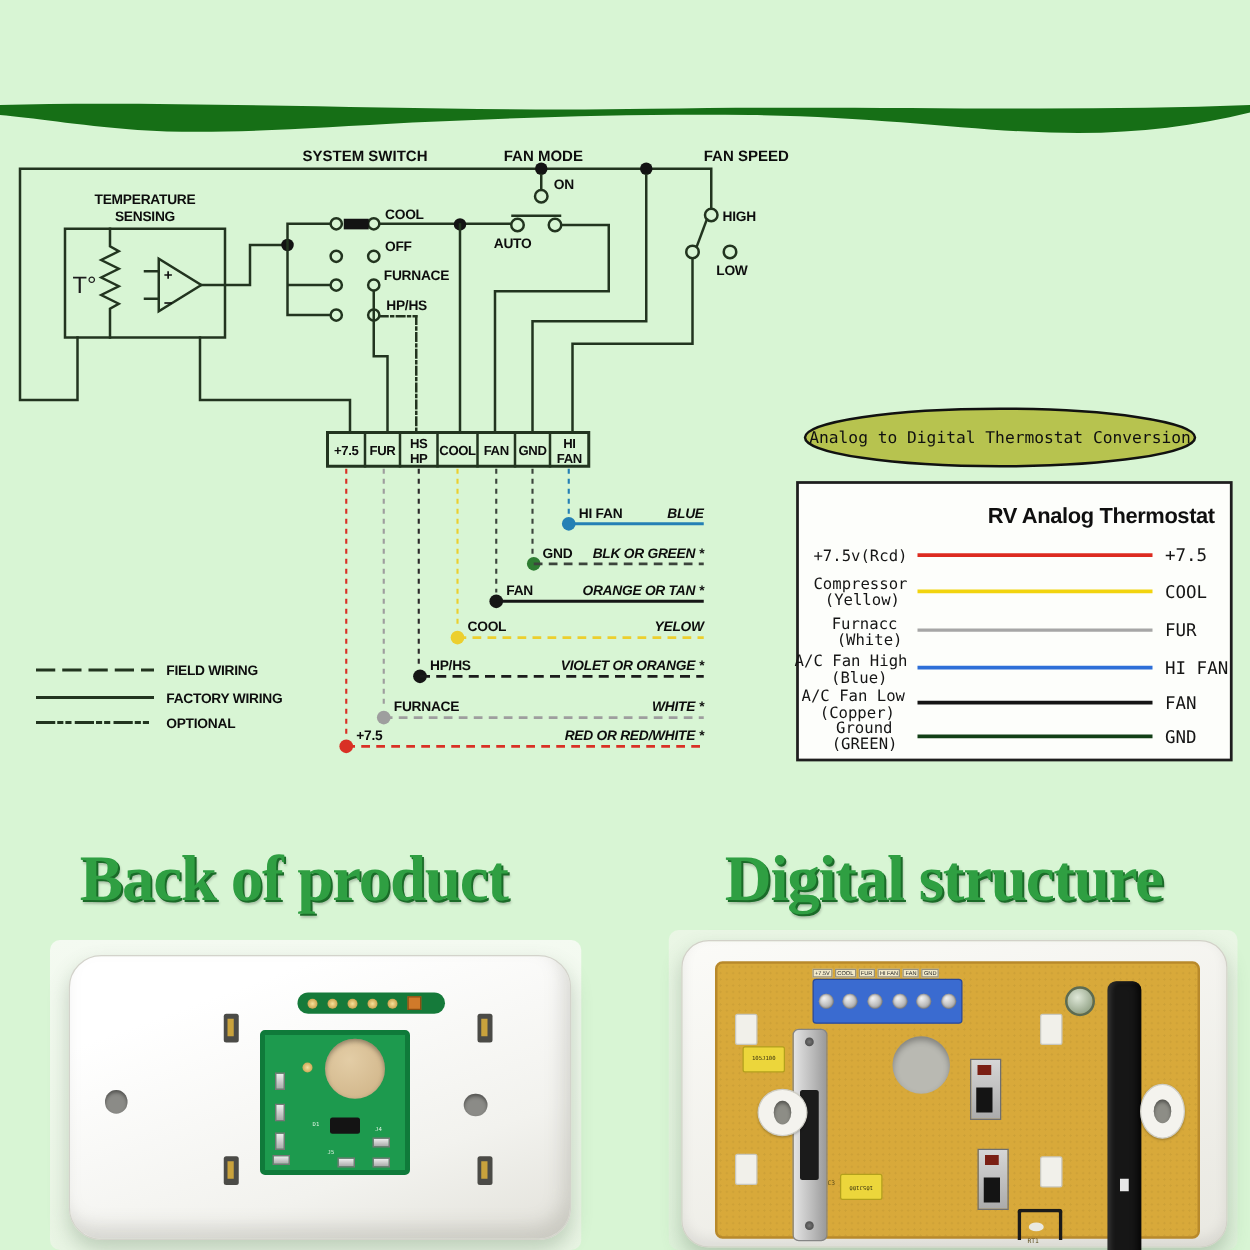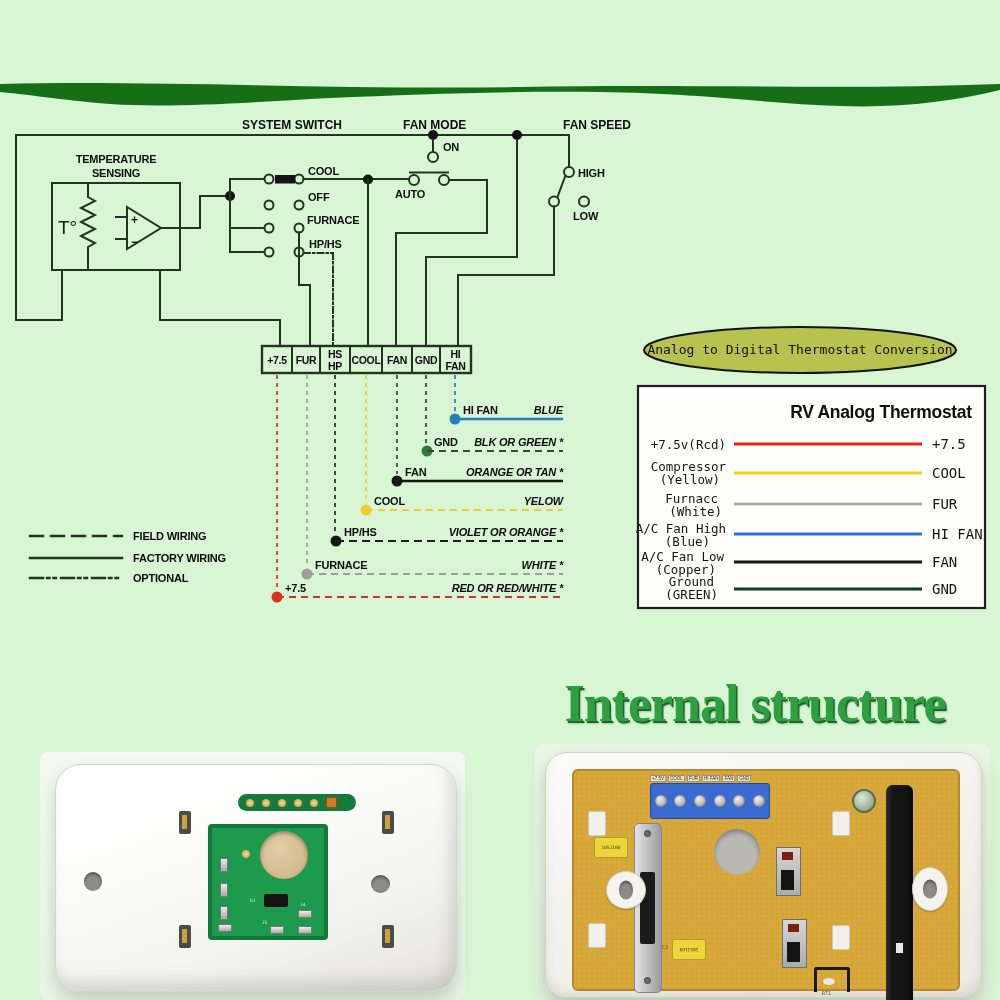--- a/index.html
+++ b/index.html
@@ -257,21 +257,22 @@
     <text class="mono" x="716" y="574" text-anchor="end">(Copper)</text>
     <path d="M734,562 H922" stroke-width="3" fill="none" stroke="#141414"></path>
     <text class="monoR" x="932" y="567">FAN</text>
 
     <text class="mono" x="714" y="586" text-anchor="end">Ground</text>
     <text class="mono" x="718" y="599" text-anchor="end">(GREEN)</text>
     <path d="M734,589 H922" stroke-width="3" fill="none" stroke="#123f16"></path>
     <text class="monoR" x="932" y="594">GND</text>
   </svg>
 
-  <h2 id="internal-head" class="sec-head">Internal structure</h2>
+  <h2 id="back-head" class="sec-head">Back of product</h2>
+  <h2 id="internal-head" class="sec-head">Digital structure</h2>
 
   <div id="back-photo" class="photo">
     <div id="back-device">
       <div id="back-strip">
         <span class="pad-dot"></span>
         <span class="pad-dot"></span>
         <span class="pad-dot"></span>
         <span class="pad-dot"></span>
         <span class="pad-dot"></span>
         <span class="pad-square"></span>

